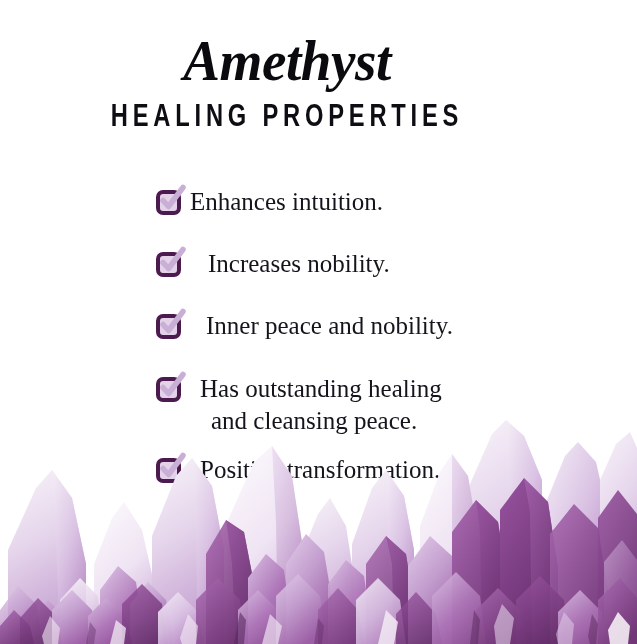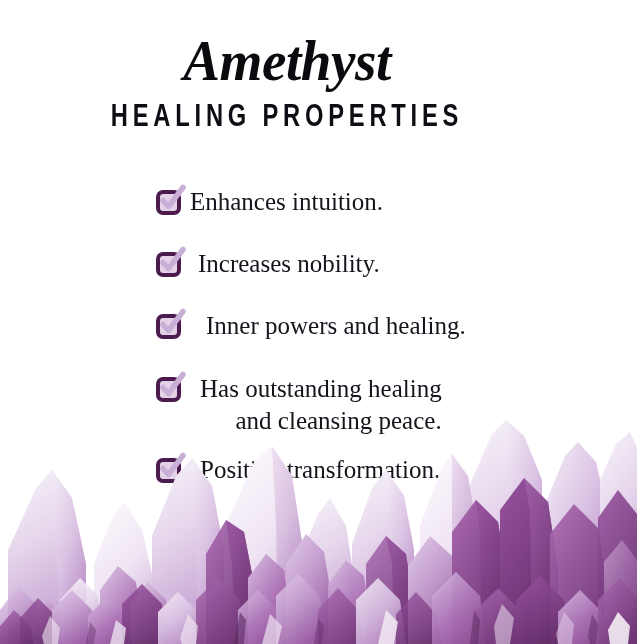--- a/index.html
+++ b/index.html
@@ -94,21 +94,21 @@
     line-height:1.28;
     color:#14141c;
     padding-left:8px;
     white-space:nowrap;
   }
   .prop-text .l2 { display:block; padding-left:11px; }
 
   
   .prop-item.i0 { margin-bottom:30px; }
   .prop-item.i1 { margin-bottom:30px; }
-  .prop-item.i1 .prop-text { padding-left:16px; }
+  .prop-item.i1 .prop-text { padding-left:26px; }
   .prop-item.i2 { margin-bottom:31px; }
   .prop-item.i2 .prop-text { padding-left:24px; }
   .prop-item.i3 { margin-bottom:17px; }
   .prop-item.i3 .prop-text { padding-left:18px; }
   .prop-item.i4 .prop-text { padding-left:18px; }
 
   
   .crystal-band {
     position:absolute;
     left:0; bottom:0;
@@ -154,32 +154,32 @@
     </div>
 
     <div class="prop-item i2">
       <span class="checkbox">
         <span class="cb-box" style="border-color: rgb(75, 27, 79); background: rgb(227, 210, 232);"></span>
         <svg class="cb-check" viewBox="0 0 30 30">
           <path d="M6 16.5 L11.5 22.5 L26 3.5" fill="none" stroke="#c9aed6" stroke-width="5.5" stroke-linecap="round" stroke-linejoin="round"></path>
         </svg>
       </span>
       <span class="prop-text" style="color: rgb(20, 20, 28);">
-        <span>Inner powers and healing.</span>
+        <span>Inner peace and nobility.</span>
       </span>
     </div>
 
     <div class="prop-item i3 two-line">
       <span class="checkbox">
         <span class="cb-box" style="border-color: rgb(75, 27, 79); background: rgb(227, 210, 232);"></span>
         <svg class="cb-check" viewBox="0 0 30 30">
           <path d="M6 16.5 L11.5 22.5 L26 3.5" fill="none" stroke="#c9aed6" stroke-width="5.5" stroke-linecap="round" stroke-linejoin="round"></path>
         </svg>
       </span>
-      <span class="prop-text" style="color: rgb(20, 20, 28); text-align: right;">
+      <span class="prop-text" style="color: rgb(20, 20, 28);">
         <span>Has outstanding healing</span>
         <span class="l2">and cleansing peace.</span>
       </span>
     </div>
 
     <div class="prop-item i4">
       <span class="checkbox">
         <span class="cb-box" style="border-color: rgb(75, 27, 79); background: rgb(227, 210, 232);"></span>
         <svg class="cb-check" viewBox="0 0 30 30">
           <path d="M6 16.5 L11.5 22.5 L26 3.5" fill="none" stroke="#c9aed6" stroke-width="5.5" stroke-linecap="round" stroke-linejoin="round"></path>

